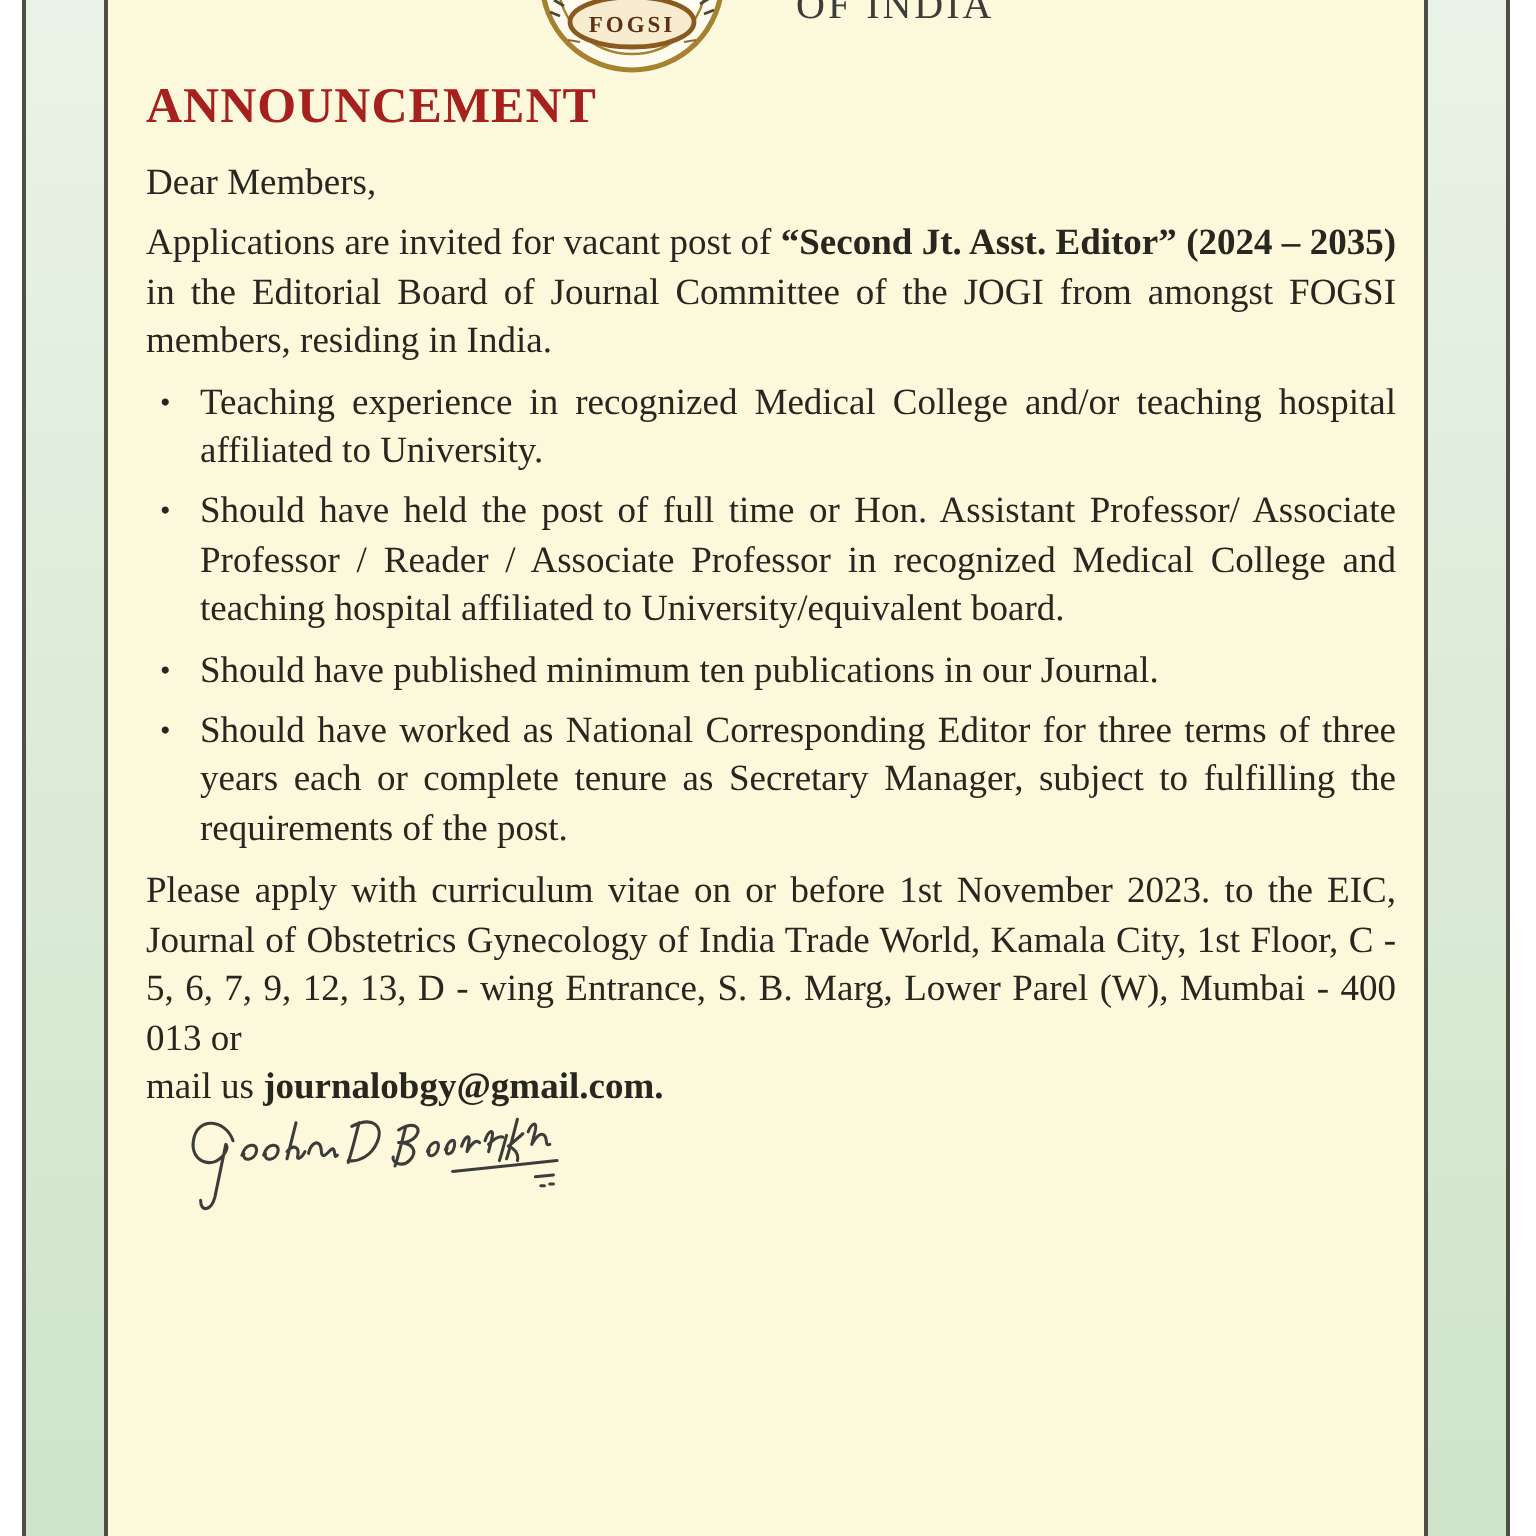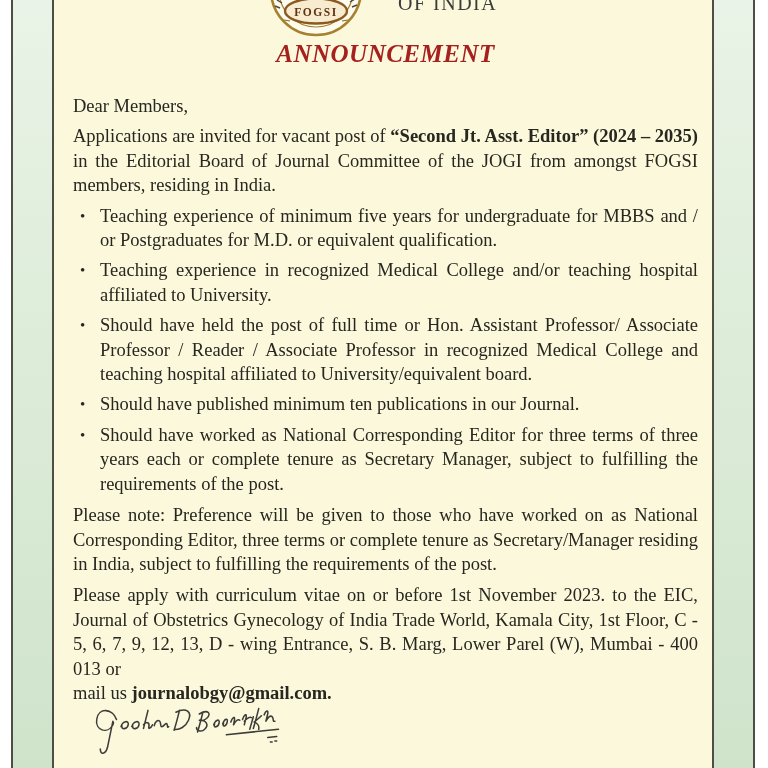--- a/index.html
+++ b/index.html
@@ -22,27 +22,27 @@
     padding:0 14px 0 19px;
     overflow:hidden;
   }
   .header{position:relative;height:92px;}
   .seal{position:absolute;left:197px;top:6px;width:92px;height:44px;}
   .of-india{
     position:absolute;left:325px;top:4px;
     font-size:20px;letter-spacing:1.5px;color:#3c3c38;
   }
   .announcement{
-    position:absolute;left:0;right:0;top:52px;text-align:center;
-    font-size:25px;font-weight:bold;letter-spacing:0.5px;color:#a6201e;font-style:italic;
+    position:absolute;left:0;right:0;top:52px;text-align:left;
+    font-size:25px;font-weight:bold;letter-spacing:0.5px;color:#a6201e;
   }
   p{margin:0;}
   .txt{font-size:18.5px;line-height:24.4px;}
   .j{text-align:justify;}
-  .sal{margin-top:14px;}
+  .sal{}
   .para{margin-top:6px;}
   .bold-head{font-weight:bold;}
   .note{margin-top:7px;}
   ul.bullets{margin:0;padding:0;list-style:none;}
   ul.bullets li{
     position:relative;margin-top:6px;padding-left:27px;
   }
   ul.bullets li::before{
     content:"\2022";
     position:absolute;left:7px;top:0;
@@ -85,28 +85,26 @@
 
         <div class="announcement">ANNOUNCEMENT</div>
       </div>
 
       <p class="txt sal">Dear Members,</p>
 
       <p class="txt para j"><span>Applications are invited for vacant post of </span><b>“Second Jt. Asst. Editor” (2024 – 2035)</b><span> in the Editorial Board of Journal Committee of the JOGI from amongst FOGSI members, residing in India.</span></p>
 
 
       <ul class="bullets txt">
-        <li class="j">Teaching experience of minimum five years for undergraduate for MBBS and / or Postgraduates for M.D. or equivalent qualification.</li>
         <li class="j">Teaching experience in recognized Medical College and/or teaching hospital affiliated to University.</li>
         <li class="j">Should have held the post of full time or Hon. Assistant Professor/ Associate Professor / Reader / Associate Professor in recognized Medical College and teaching hospital affiliated to University/equivalent board.</li>
         <li class="j">Should have published minimum ten publications in our Journal.</li>
         <li class="j">Should have worked as National Corresponding Editor for three terms of three years each or complete tenure as Secretary Manager, subject to fulfilling the requirements of the post.</li>
       </ul>
 
-      <p class="txt para j note">Please note: Preference will be given to those who have worked on as National Corresponding Editor, three terms or complete tenure as Secretary/Manager residing in India, subject to fulfilling the requirements of the post.</p>
 
       <p class="txt para j note"><span>Please apply with curriculum vitae on or before 1st November 2023. to the EIC, Journal of Obstetrics Gynecology of India Trade World, Kamala City, 1st Floor, C - 5, 6, 7, 9, 12, 13, D - wing Entrance, S. B. Marg, Lower Parel (W), Mumbai - 400 013 or</span><br><span>mail us </span><b>journalobgy@gmail.com.</b></p>
 
       <svg class="signature" viewBox="0 0 240 60">
         <g fill="none" stroke="#3c3c38" stroke-width="1.7" stroke-linecap="round" stroke-linejoin="round">
 
           <path d="M30,16 C26,4 10,2 8,16 C6,28 20,33 26,22 C27,20 27,19 26,18 L20,47 C18,55 12,56 12,49"></path>
 
           <path d="M35,24 C37,17 44,17 43,22 C42,27 35,28 36,23"></path>
           <path d="M47,24 C49,17 56,17 55,22 C54,27 47,28 48,23"></path>

